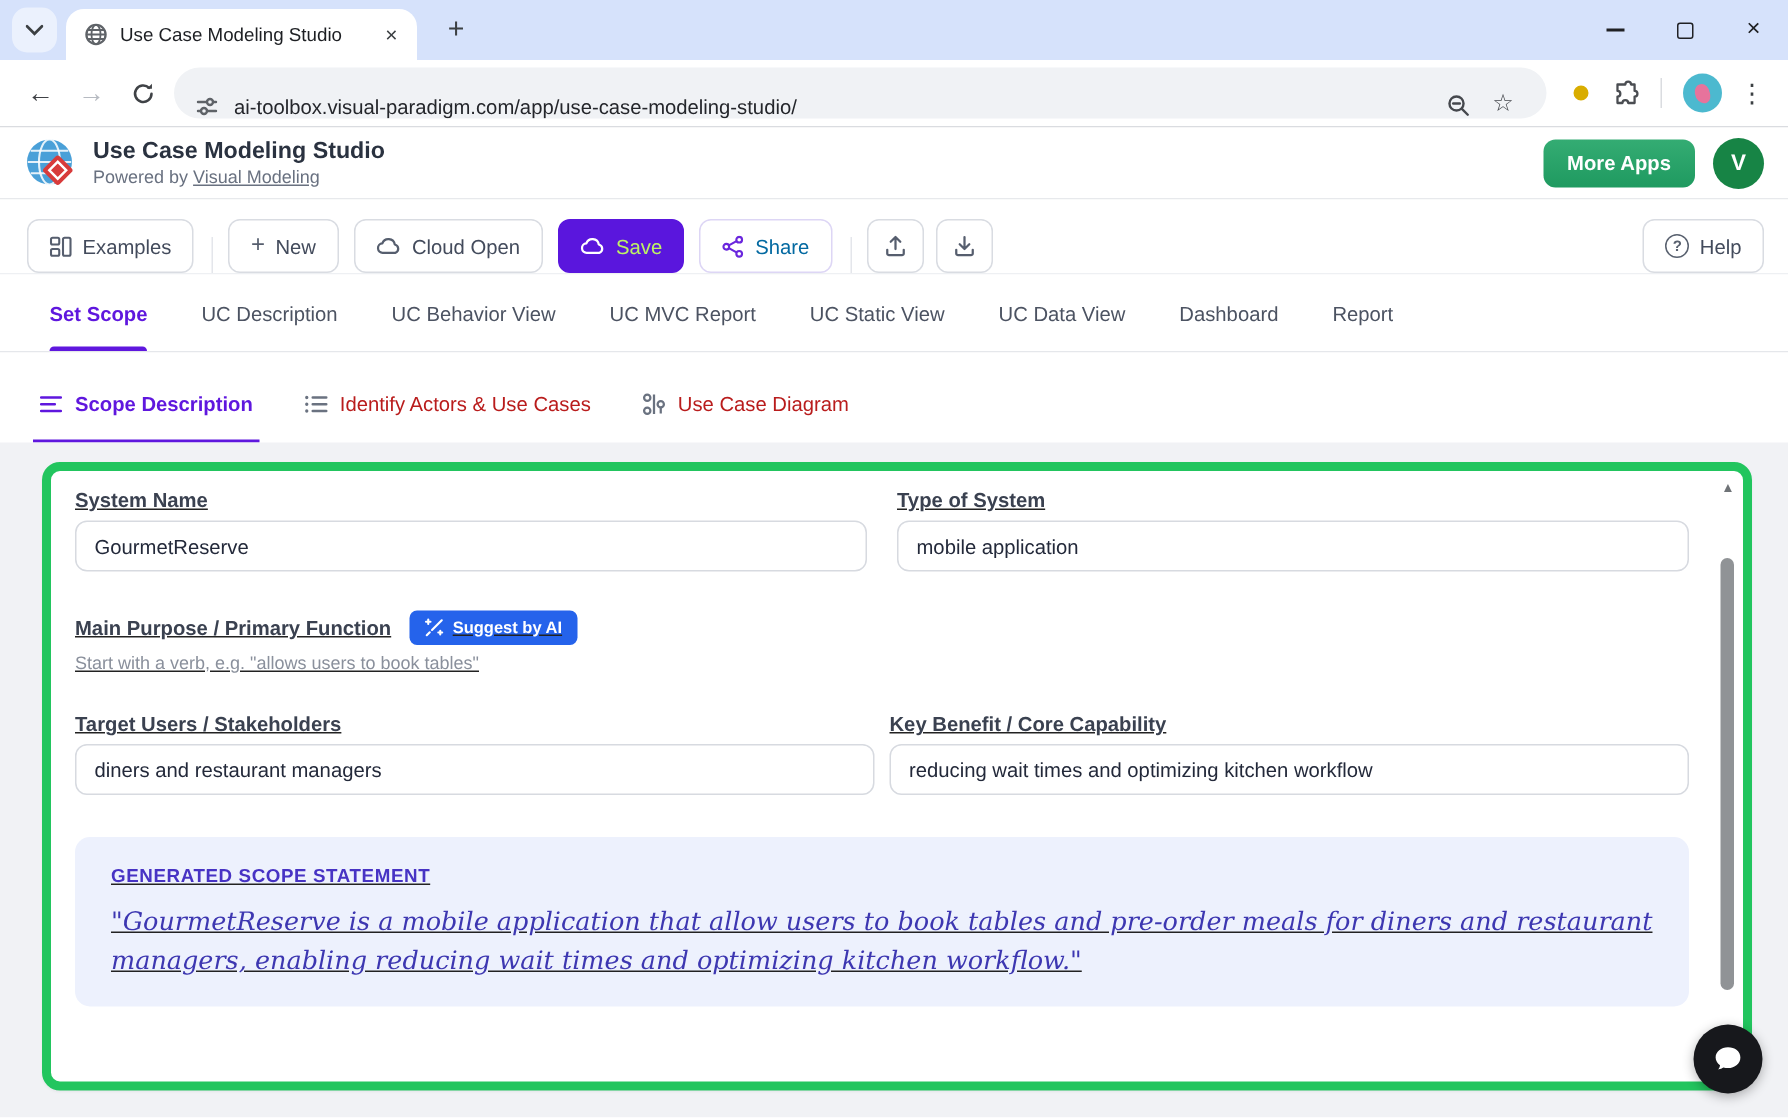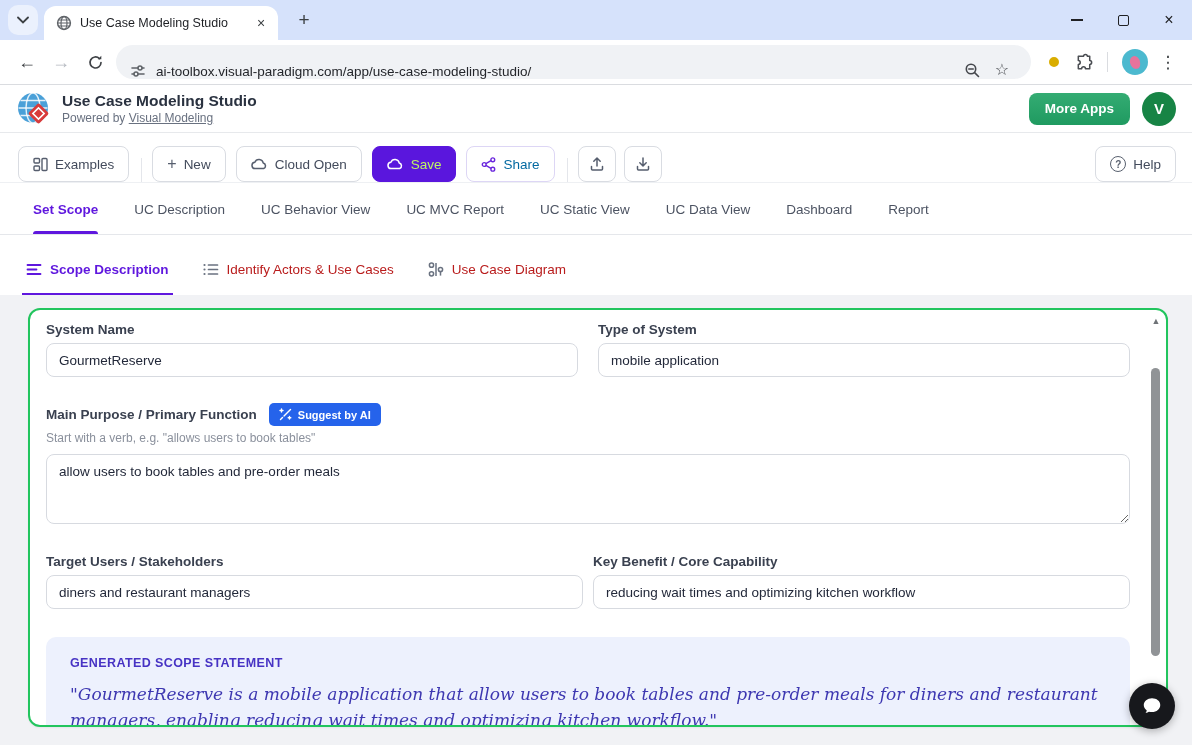--- a/index.html
+++ b/index.html
@@ -66,21 +66,21 @@
 
   
   .subtabs { height:60px; display:flex; align-items:flex-end; gap:26px; padding:0 0 0 22px; background:#fff; }
   .st { display:flex; align-items:center; gap:8px; font-size:13.5px; color:#b91c1c; padding:20px 4px 16px; border-bottom:2px solid transparent; cursor:pointer; white-space:nowrap; }
   .st .ic { color:#6a7280; }
   .st.active { color:#5f17de; font-weight:700; border-bottom-color:#5f17de; }
   .st.active .ic { color:#5f17de; }
 
   
   .content { height:450px; background:#f1f2f5; position:relative; padding:13px 24px 0 28px; }
-  .card { position:relative; background:#fff; border:2px solid #22c55e; border-radius:12px; height:419px; overflow:hidden; box-shadow:0 1px 2px rgba(16,24,40,.05); padding:12px 36px 0 16px; }
+  .card { position:relative; background:#fff; border:6px solid #22c55e; border-radius:12px; height:419px; overflow:hidden; box-shadow:0 1px 2px rgba(16,24,40,.05); padding:12px 36px 0 16px;text-decoration:underline; }
   .frow { display:flex; gap:20px; }
   .fcol { flex:1; min-width:0; }
   .flabel { font-size:13.5px; color:#3a4150; font-weight:600; margin-bottom:6px; }
   .finput { width:100%; height:34px; border:1px solid #d7dae0; border-radius:8px; padding:0 12px; font-size:13.5px; color:#23293a; background:#fff; font-family:inherit; }
   .purpose-head { display:flex; align-items:center; gap:12px; margin-top:26px; }
   .purpose-head .flabel { margin-bottom:0; }
   .ai-btn { height:23px; padding:0 10px; background:#2563eb; border:none; border-radius:5px; color:#fff; font-size:11px; font-weight:600; display:flex; align-items:center; gap:6px; cursor:pointer; font-family:inherit; }
   .hint { font-size:12px; color:#8a909c; margin:5px 0 9px; }
   .ftext { width:100%; height:70px; border:1px solid #d7dae0; border-radius:8px; padding:8px 12px; font-size:13.5px; color:#23293a; font-family:inherit; resize:vertical; line-height:1.4; }
   .row3 { margin-top:26px;gap:10px; }
@@ -318,21 +318,20 @@
               <path d="M11.5 1.5 5 8"></path>
               <path d="M2.5 1v3M1 2.5h3"></path>
               <path d="M10.5 8.5v2.5M9.2 9.7h2.6"></path>
               <path d="M3.5 9.5 1.5 11.5"></path>
             </svg>
         </span>
         <span>Suggest by AI</span>
       </button>
     </div>
     <div class="hint">Start with a verb, e.g. "allows users to book tables"</div>
-    <textarea class="ftext" style="">allow users to book tables and pre-order meals</textarea>
 
     <div class="frow row3">
       <div class="fcol">
         <div class="flabel">Target Users / Stakeholders</div>
         <input class="finput" type="text" value="diners and restaurant managers" style="">
       </div>
       <div class="fcol">
         <div class="flabel">Key Benefit / Core Capability</div>
         <input class="finput" type="text" value="reducing wait times and optimizing kitchen workflow" style="">
       </div>

